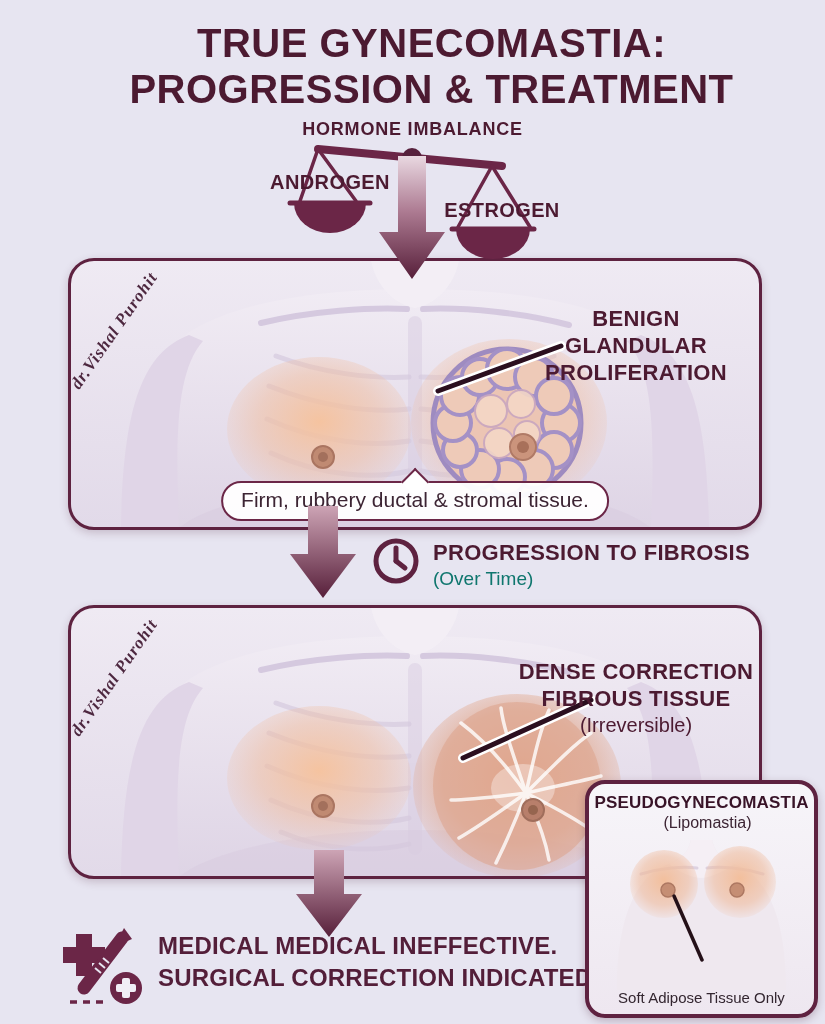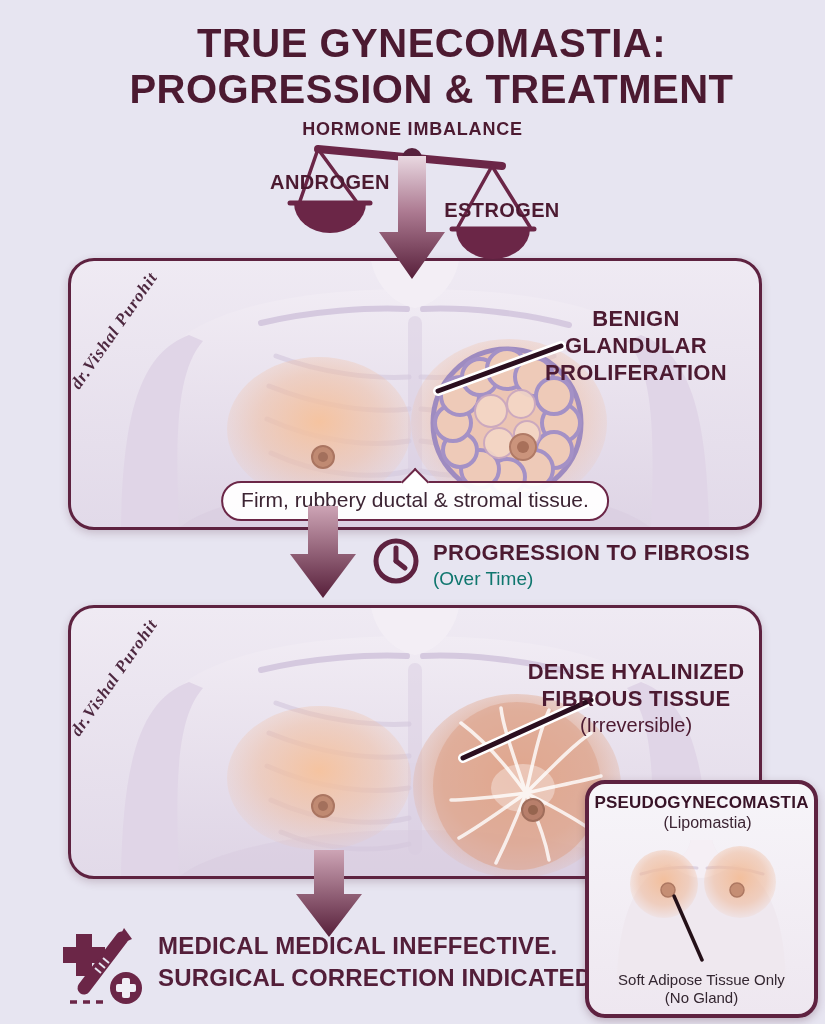--- a/index.html
+++ b/index.html
@@ -292,21 +292,21 @@
         <circle cx="462" cy="202" r="11" fill="#b87f6b" stroke="#a06e5c" stroke-width="2"></circle>
         <circle cx="462" cy="202" r="5" fill="#96654f"></circle>
       </g>
     </svg>
     <div class="watermark">dr.Vishal Purohit</div>
     <svg class="pointer" style="left:0;top:0;" width="688" height="268">
       <line x1="392" y1="150" x2="520" y2="92" stroke="#ffffff" stroke-width="10" stroke-linecap="round"></line>
       <line x1="392" y1="150" x2="520" y2="92" stroke="#2b0f1f" stroke-width="5" stroke-linecap="round"></line>
     </svg>
     <div class="panel-label p2-label">
-      <span style="display:block">DENSE HYALINIZED</span>
+      <span style="display:block">DENSE CORRECTION</span>
       <span style="display:block">FIBROUS TISSUE</span>
       <span class="sub" style="display:block">(Irreversible)</span>
     </div>
   </div>
 
   <svg class="arrow-svg" style="left:288px;top:850px;" width="82" height="90" viewBox="0 0 82 90">
     <defs>
       <linearGradient id="ga3" x1="0" y1="0" x2="0" y2="1">
         <stop offset="0" stop-color="#cda4b5"></stop>
           <stop offset="1" stop-color="#571f3a"></stop>
@@ -333,21 +333,20 @@
         <path d="M118,28 C132,26 154,28 174,34"></path>
       </g>
       <circle cx="75" cy="44" r="34" fill="url(#pspec)"></circle>
       <circle cx="151" cy="42" r="36" fill="url(#pspec)"></circle>
       <circle cx="79" cy="50" r="7" fill="#c58e74" stroke="#ad7862" stroke-width="1.5"></circle>
       <circle cx="148" cy="50" r="7" fill="#c58e74" stroke="#ad7862" stroke-width="1.5"></circle>
       <line x1="85" y1="56" x2="113" y2="120" stroke="#241018" stroke-width="3.5" stroke-linecap="round"></line>
     </svg>
     <div class="pseudo-caption">
       <div>Soft Adipose Tissue Only</div>
-      <div>(No Gland)</div>
     </div>
   </div>
 
   <svg class="conclusion-icons" width="100" height="86" viewBox="0 0 100 86">
     <g>
       <path d="M20,8 h16 v13 h13 v16 h-13 v13 h-16 v-13 h-13 v-16 h13 Z" fill="#6b2647"></path>
     </g>
     <g>
       <polygon points="68,2 76,13 58,21" fill="#6b2647"></polygon>
       <line x1="66" y1="12" x2="28" y2="62" stroke="#6b2647" stroke-width="13" stroke-linecap="round"></line>

